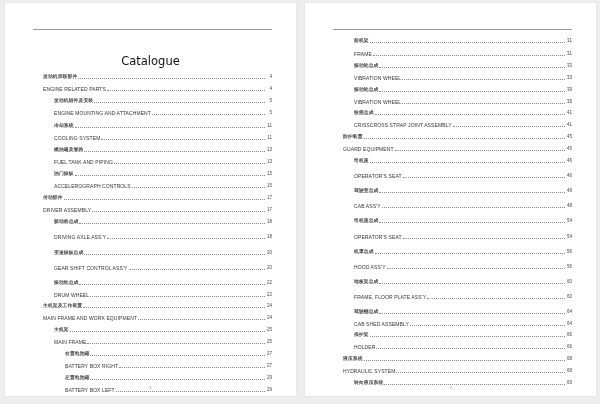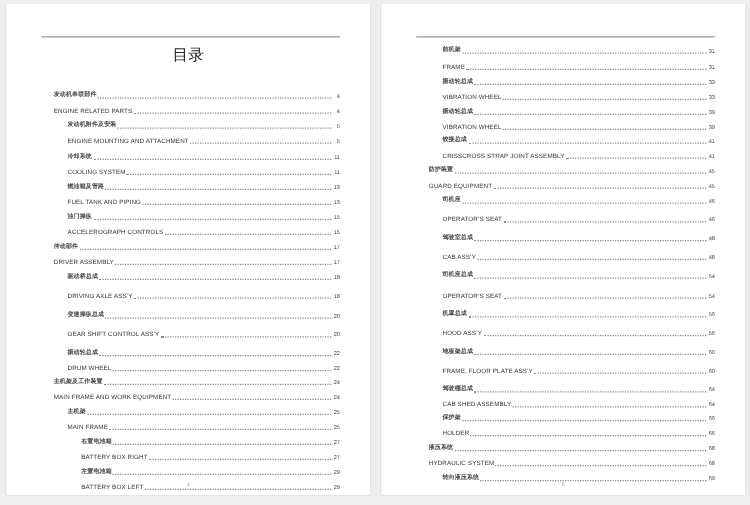--- a/index.html
+++ b/index.html
@@ -36,21 +36,21 @@
   .toc-row.cn .label { font-family: "DejaVu Sans", sans-serif; font-size: 4.8px; font-weight: bold; color: #444; }
   .footer-num {
     position: absolute; bottom: 6px; left: 0; width: 100%; text-align: center; font-size: 4px; color: #888;
   }
 </style>
 </head>
 <body>
 
 <div class="page" id="page-left">
   <div class="rule"></div>
-  <div class="title-cn">目录</div>
+  <div class="title-en">Catalogue</div>
   <div class="toc" id="toc-left">
       <div class="toc-row cn" style="top: 69px; padding-left: 0px;">
         <span class="label">发动机串联部件</span>
         <span class="dots"></span>
         <span class="pg">4</span>
       </div>
       <div class="toc-row" style="top: 81px; padding-left: 0px;">
         <span class="label">ENGINE    RELATED    PARTS</span>
         <span class="dots"></span>
         <span class="pg">4</span>

